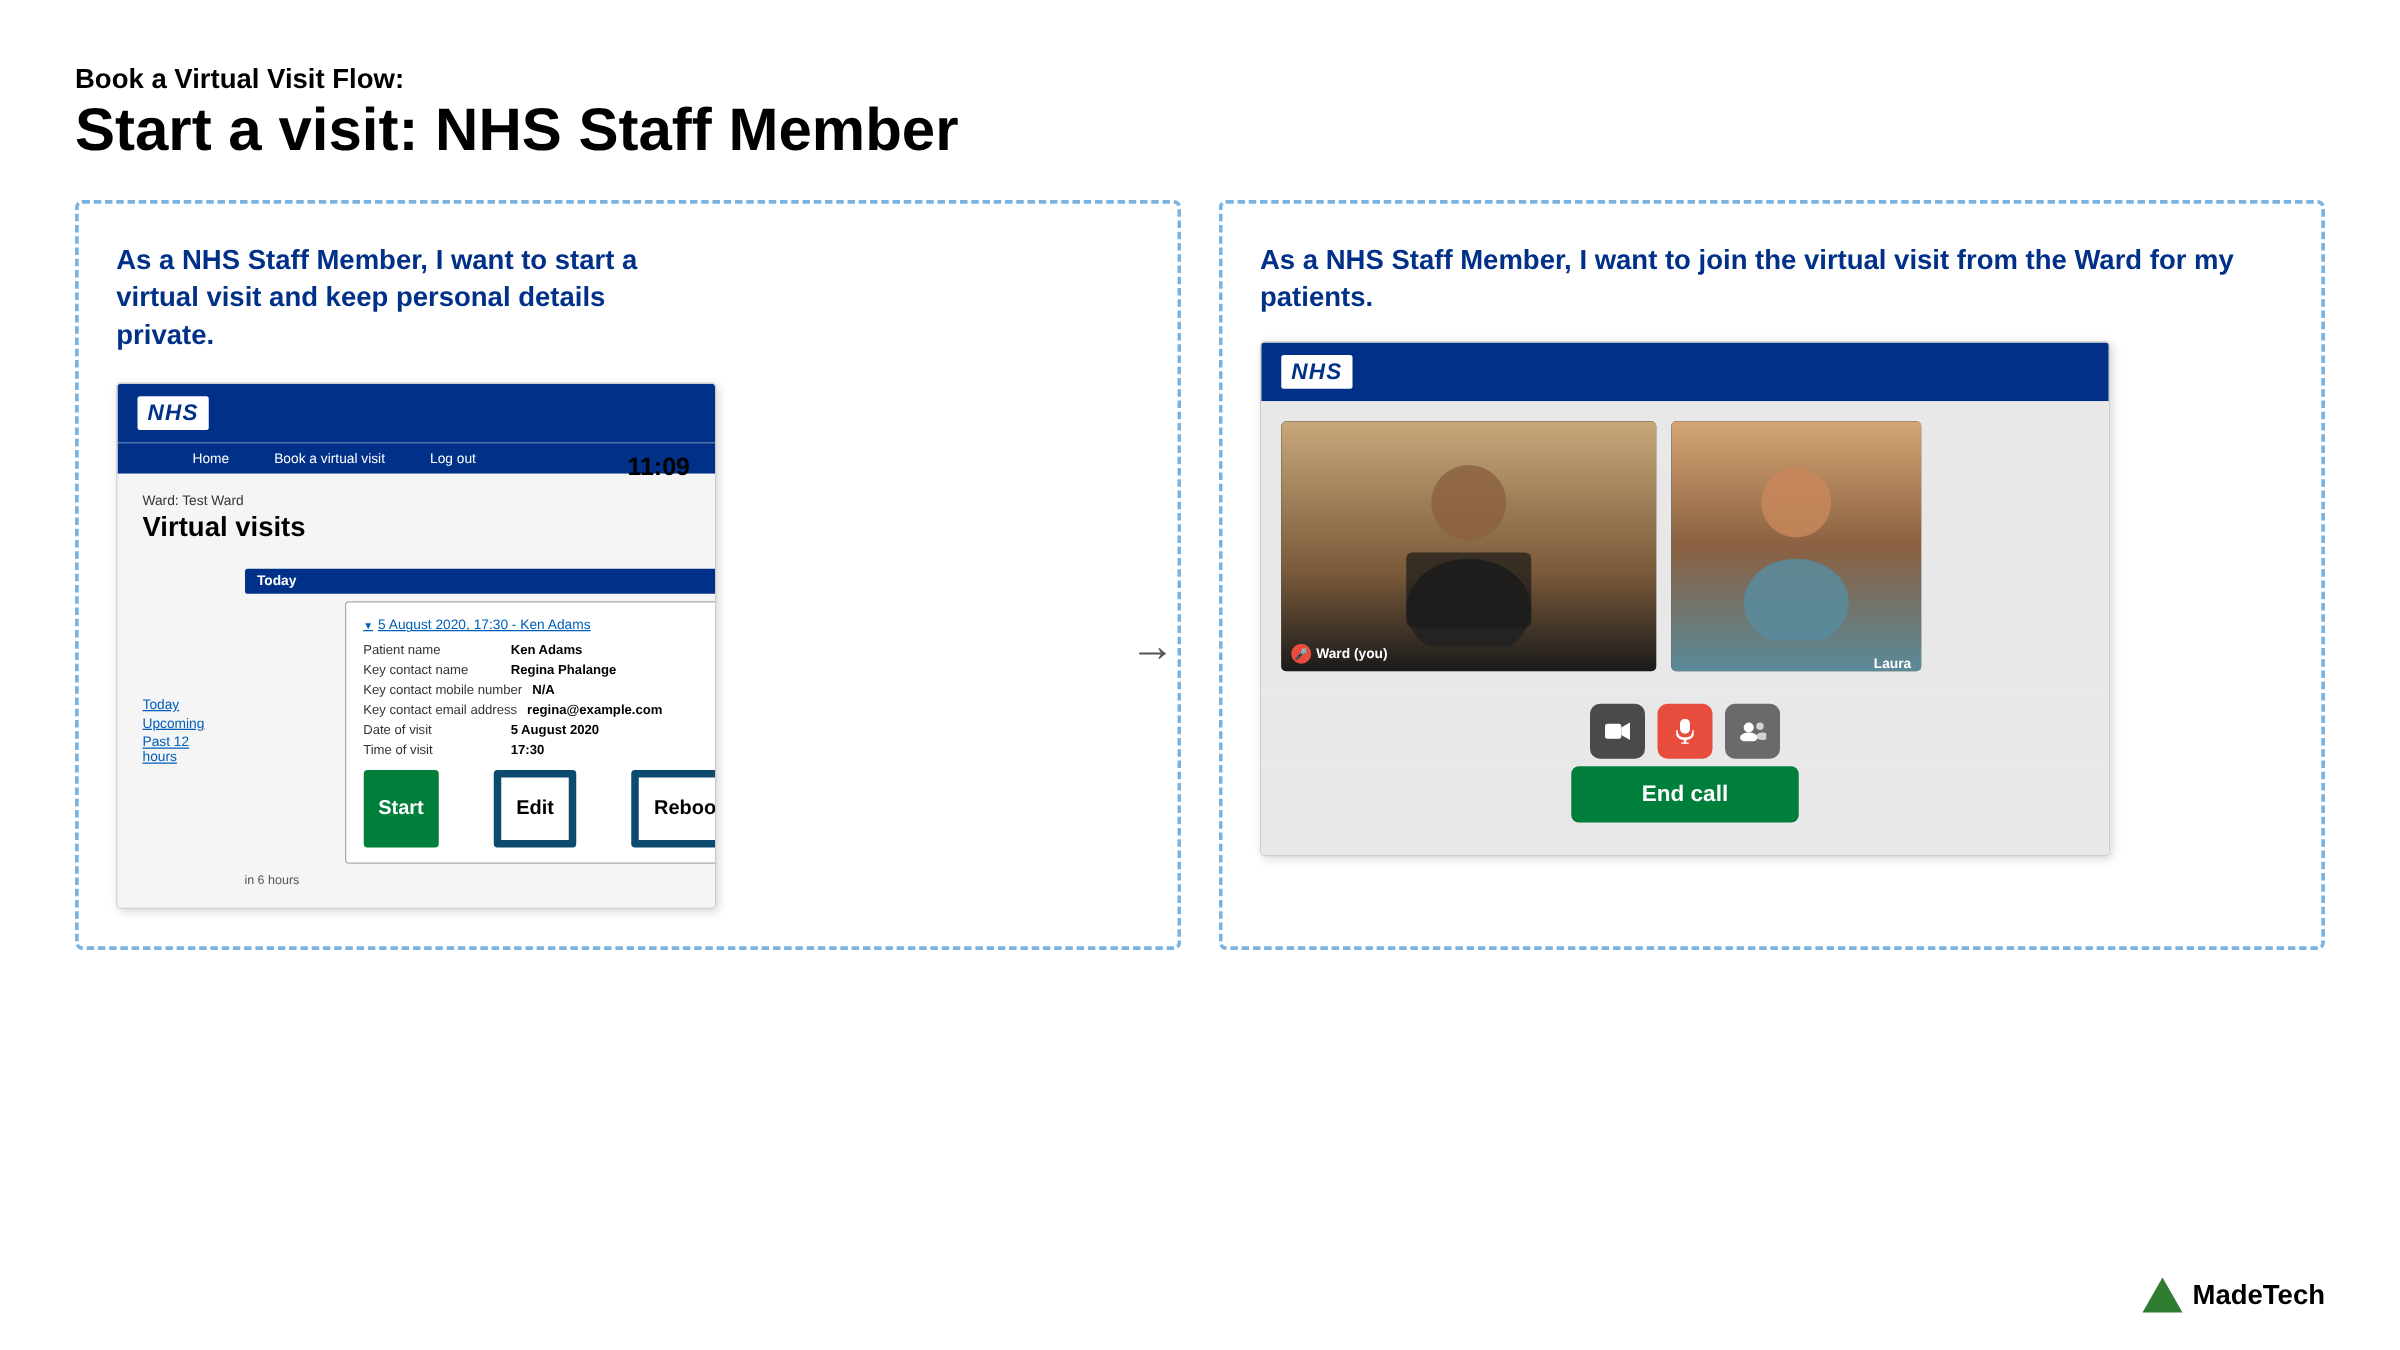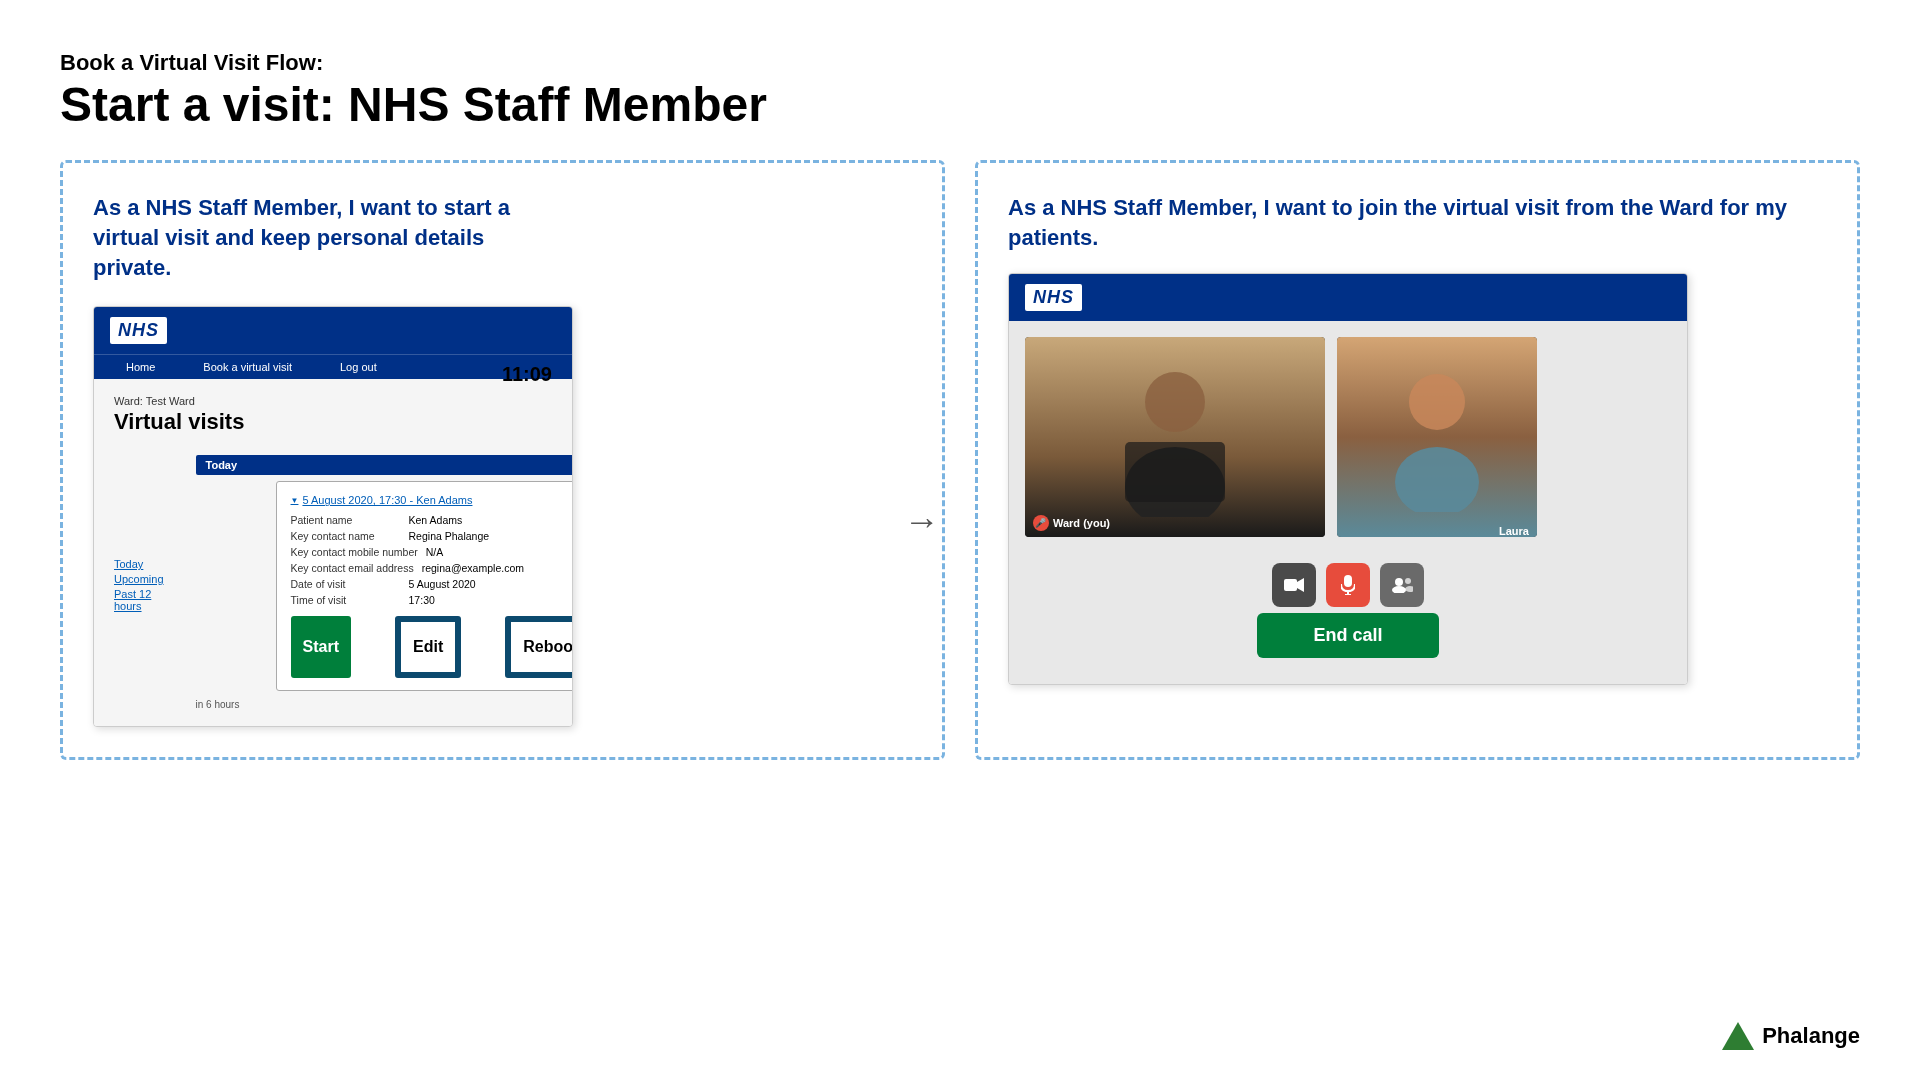--- a/index.html
+++ b/index.html
@@ -88,22 +88,22 @@
       color: #003087;
       font-weight: 900;
       font-size: 18px;
       font-style: italic;
       letter-spacing: 1px;
     }
 
     .nhs-nav {
       background: #003087;
       display: flex;
-      gap: 48px;
-      padding: 6px 32px;
+      gap: 36px;
+      padding: 6px 60px;
       border-top: 1px solid rgba(255,255,255,0.2);
     }
 
     .nhs-nav-item {
       color: #fff;
       font-size: 11px;
       cursor: pointer;
     }
 
     .nhs-content {
@@ -191,21 +191,21 @@
       font-size: 10.5px;
     }
 
     .nhs-detail-label {
       color: #333;
       min-width: 110px;
     }
 
     .nhs-detail-value {
       color: #000;
-      font-weight: 400;
+      font-weight: 700;
     }
 
     .nhs-action-buttons {
       display: flex;
       gap: 8px;
       margin-top: 10px;
     }
 
     .nhs-btn {
       padding: 16px 12px;
@@ -594,16 +594,16 @@
         <div style="background:#e8e8e8; padding-bottom:14px; text-align:center;">
           <button class="end-call-btn">End call</button>
         </div>
       </div>
     </div>
 
   </div>
 
   <div class="madetech-logo">
     <div class="madetech-triangle"></div>
-    <span class="madetech-name">Phalange</span>
+    <span class="madetech-name">MadeTech</span>
   </div>
 
 </div>
 
 </body></html>

